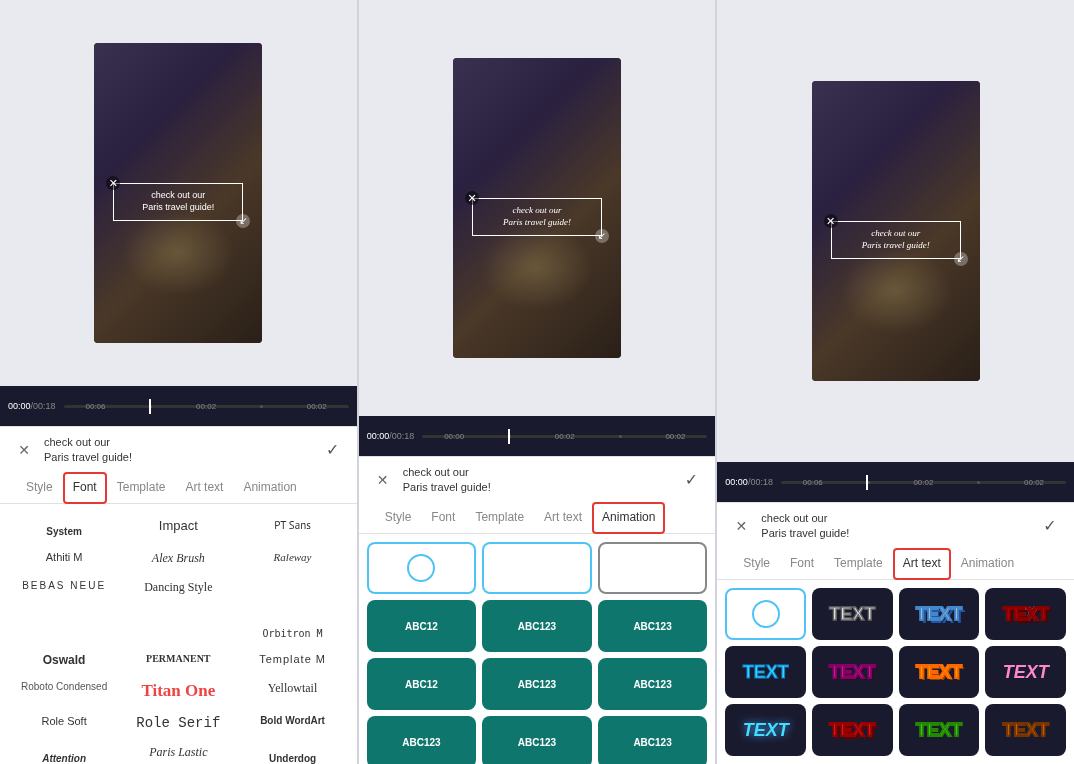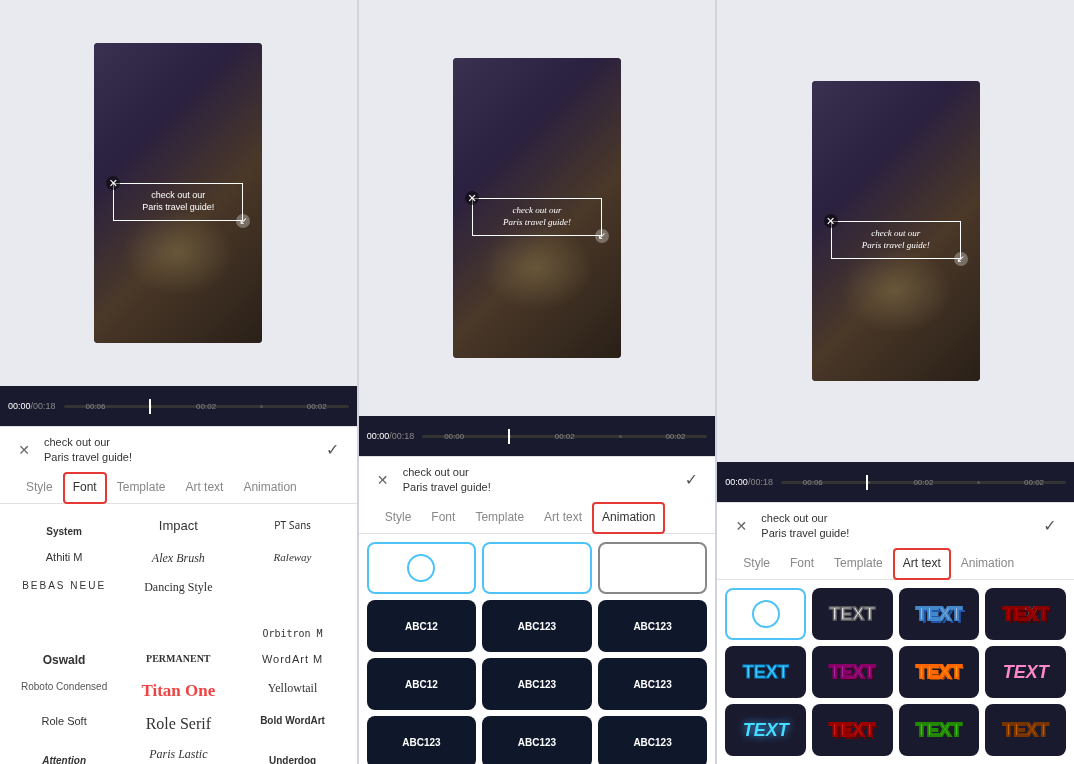--- a/index.html
+++ b/index.html
@@ -269,21 +269,21 @@
     .font-bebas { font-family: sans-serif; font-size: 10px; letter-spacing: 2px; color: #333; text-transform: uppercase; }
     .font-dancing { font-family: cursive; font-size: 12px; color: #333; }
     .font-orbitron { font-family: monospace; font-size: 10px; color: #333; margin-top: 48px; }
     .font-oswald { font-family: sans-serif; font-size: 12px; font-weight: 600; color: #333; }
     .font-permanent { font-family: cursive; font-size: 10px; color: #333; font-weight: bold; }
     .font-raleway { font-family: sans-serif; font-size: 11px; letter-spacing: 1px; color: #333; }
     .font-roboto { font-family: sans-serif; font-size: 10px; color: #555; }
     .font-titan { font-family: serif; font-size: 17px; font-weight: 900; color: #ef4444; }
     .font-yellowtail { font-family: cursive; font-size: 12px; color: #333; }
     .font-role { font-family: sans-serif; font-size: 11px; color: #333; }
-    .font-roleserif { font-family: Liberation Serif, serif; font-size: 16px; color: #333; text-align: center; }
+    .font-roleserif { font-family: Liberation Mono, monospace; font-size: 14px; color: #333; text-align: center; }
     .font-boldword { font-family: sans-serif; font-size: 10px; font-weight: 900; color: #333; }
 
     
     .anim-sub-tabs {
       display: flex;
       padding: 8px 12px;
       gap: 8px;
     }
 
     .anim-sub-tab {
@@ -302,21 +302,21 @@
     .anim-grid {
       display: grid;
       grid-template-columns: repeat(3, 1fr);
       gap: 6px;
       padding: 8px;
       overflow-y: auto;
       max-height: 230px;
     }
 
     .anim-cell {
-      background: #0f172a;
+      background: #0f766e;
       border-radius: 8px;
       height: 52px;
       display: flex;
       align-items: center;
       justify-content: center;
       cursor: pointer;
       font-size: 11px;
       font-weight: bold;
       color: white;
       position: relative;
@@ -477,21 +477,21 @@
         <div class="font-item font-impact">Impact</div>
         <div class="font-item font-ptsans">PT Sans</div>
         <div class="font-item font-athiti">Athiti M</div>
         <div class="font-item font-alex">Alex Brush</div>
         <div class="font-item font-literata">Raleway</div>
         <div class="font-item font-bebas">BEBAS NEUE</div>
         <div class="font-item font-dancing">Dancing Style</div>
         <div class="font-item font-orbitron">Orbitron M</div>
         <div class="font-item font-oswald">Oswald</div>
         <div class="font-item font-permanent">PERMANENT</div>
-        <div class="font-item font-raleway">WordArt M</div>
+        <div class="font-item font-raleway">Template M</div>
         <div class="font-item font-roboto">Roboto Condensed</div>
         <div class="font-item font-titan">Titan One</div>
         <div class="font-item font-yellowtail">Yellowtail</div>
         <div class="font-item font-role">Role Soft</div>
         <div class="font-item font-roleserif">Role Serif</div>
         <div class="font-item font-boldword">Bold WordArt</div>
         <div class="font-item font-system" style="font-style:italic;">Attention</div>
         <div class="font-item font-alex">Paris Lastic</div>
         <div class="font-item font-system">Underdog</div>
       </div>

